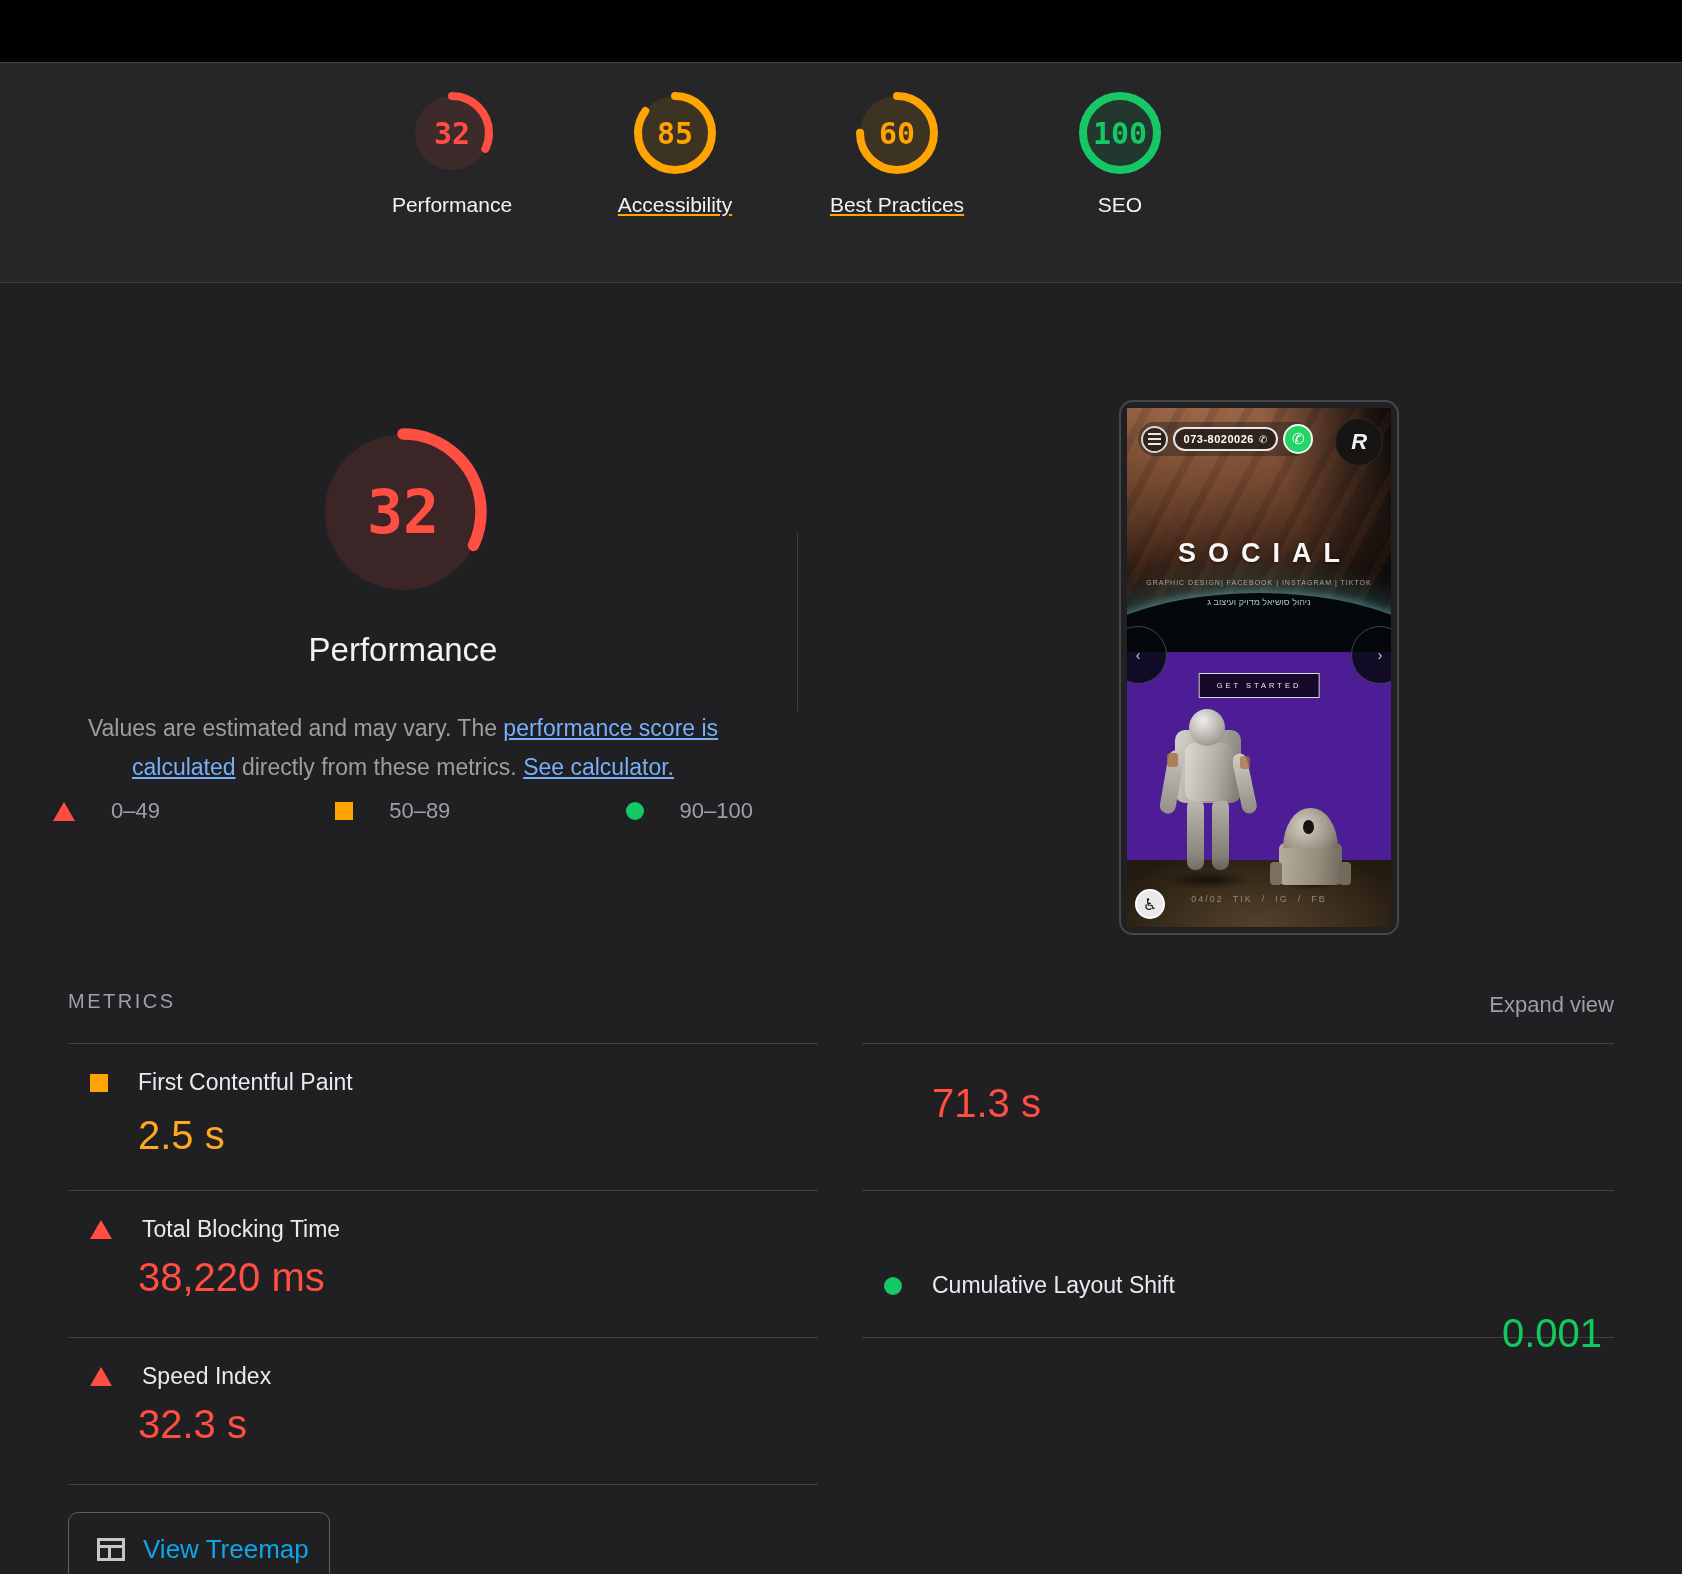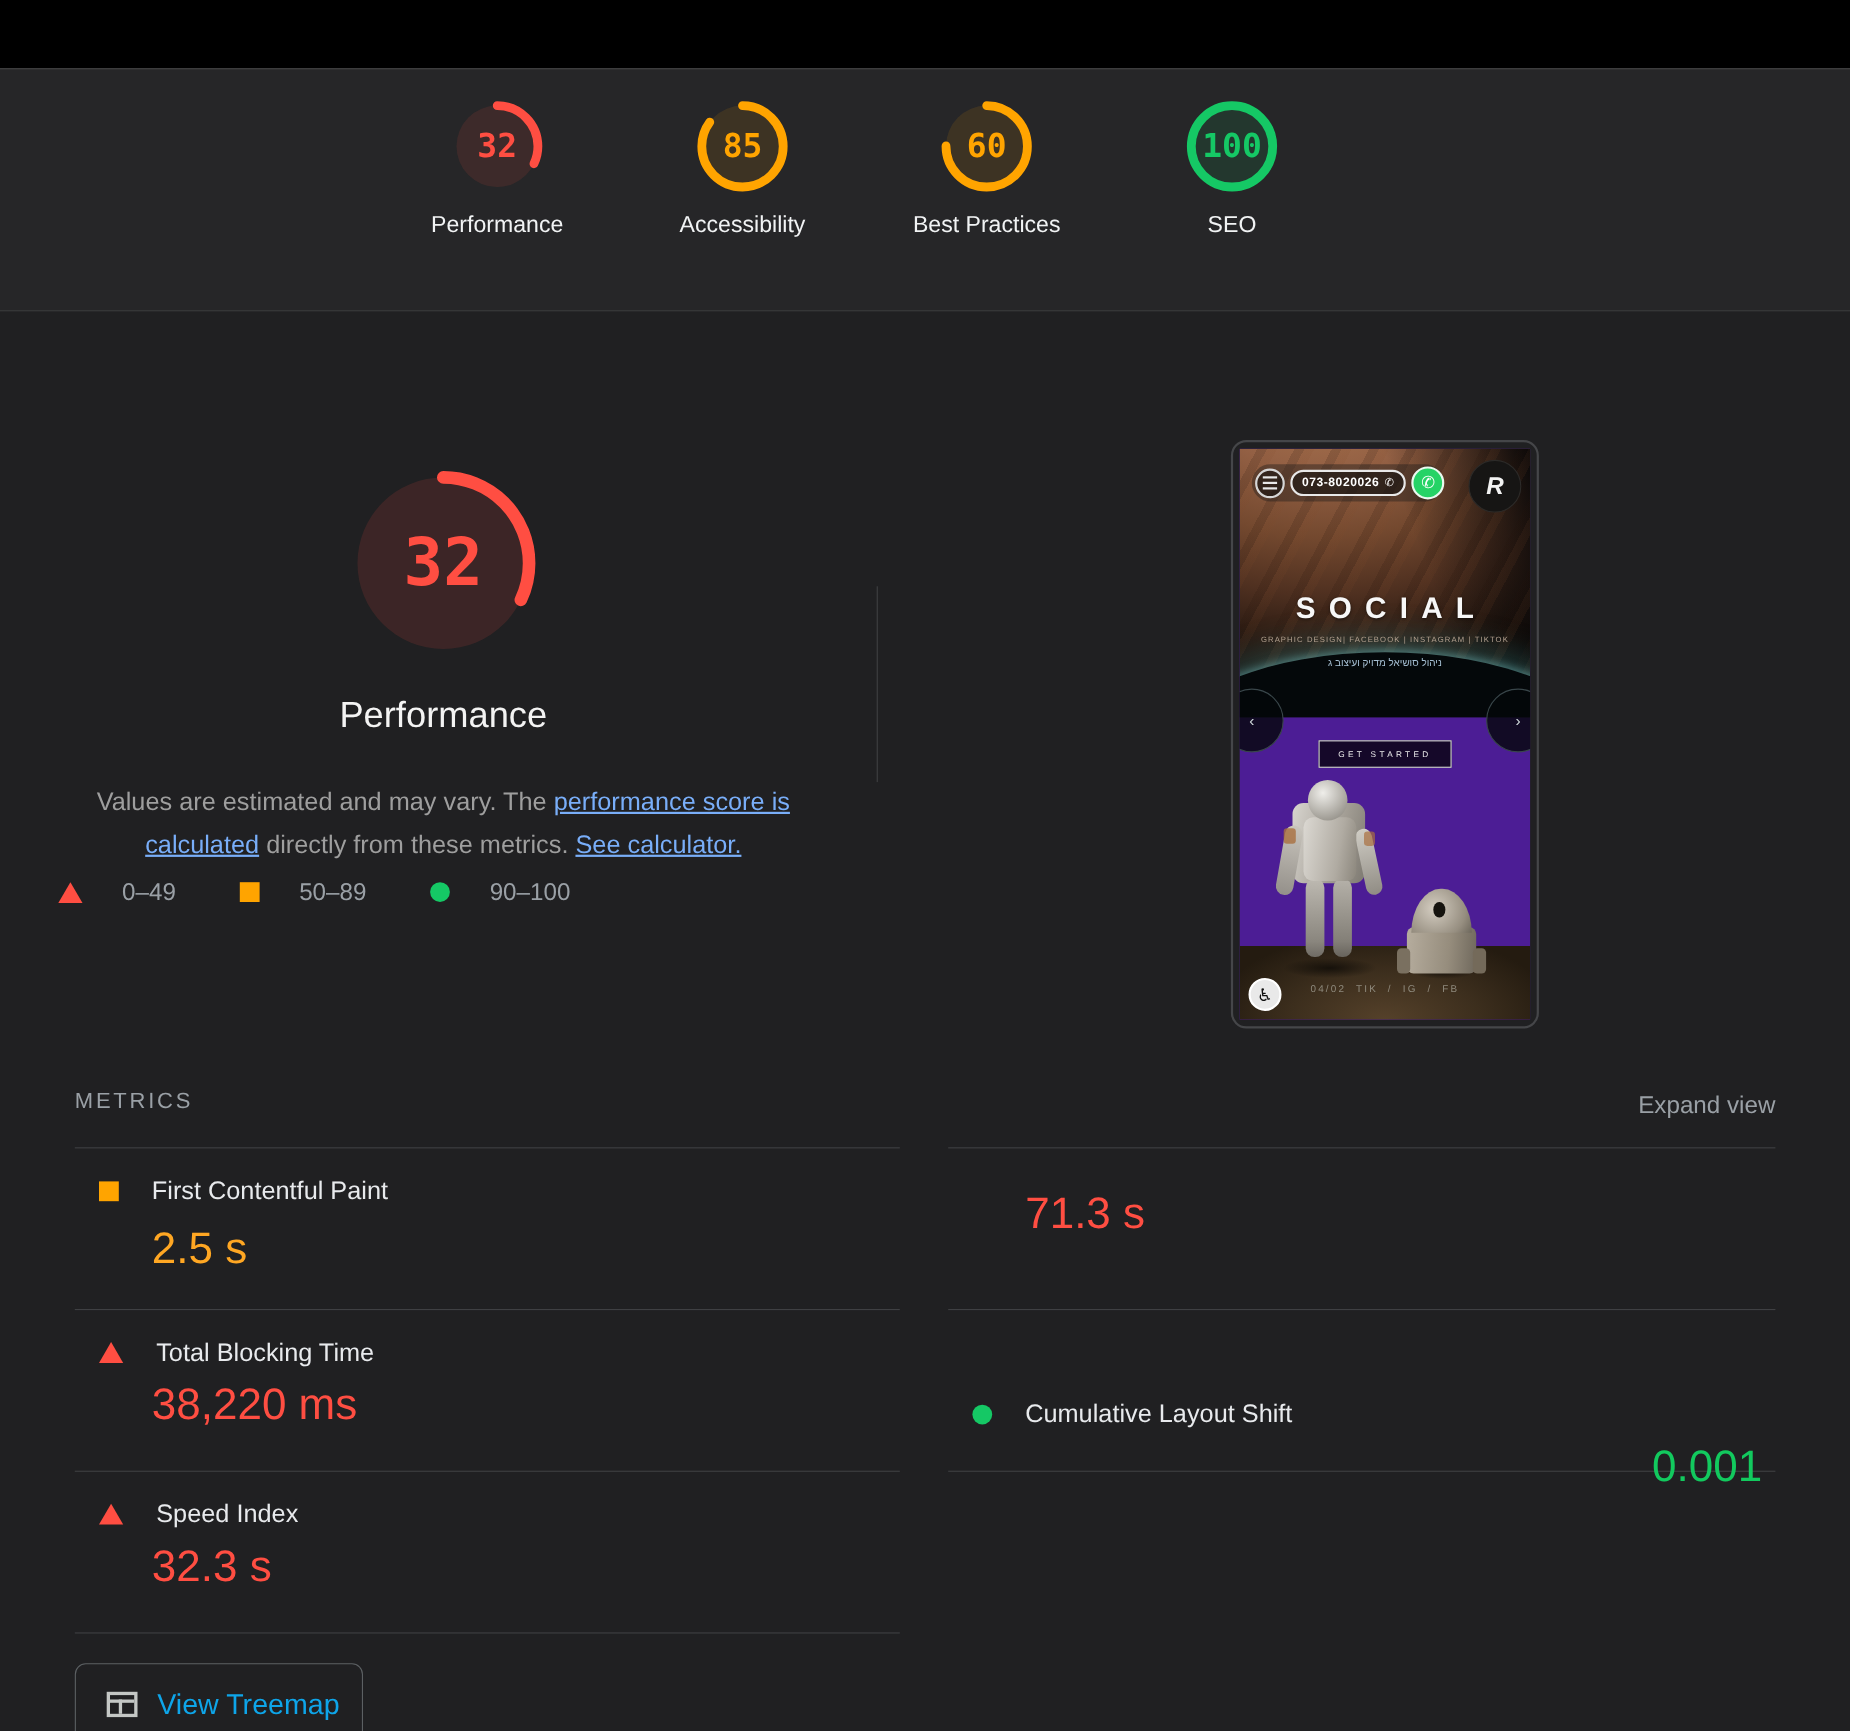--- a/index.html
+++ b/index.html
@@ -9,33 +9,33 @@
   .topbar{position:absolute;left:0;top:0;width:1682px;height:62px;background:#000;}
   .scores-strip{position:absolute;left:0;top:62px;width:1682px;height:221px;background:#262628;
                 border-top:1px solid #454545;border-bottom:1px solid #3a3b3c;box-sizing:border-box;}
   .score-block{position:absolute;top:26px;width:222px;display:flex;flex-direction:column;align-items:center;cursor:pointer;}
   .gauge-wrap{position:relative;width:88px;height:88px;}
   .gauge-num{position:absolute;inset:0;display:flex;align-items:center;justify-content:center;
              font-family:"DejaVu Sans Mono",monospace;font-size:30px;font-weight:bold;}
   .arc{fill:currentColor;fill-opacity:.11;stroke:currentColor;stroke-linecap:round;}
   .score-block .arc{stroke-width:8px;}
   .score-label{margin-top:16px;font-size:21px;color:#f1f3f4;}
-  .s-fail{color:#ff4e42;} .s-average{color:#ffa400;} .s-pass{color:#15c865;}
+  .s-fail{color:#ff4e42;} .s-average{color:#ffa400;text-decoration:underline;} .s-pass{color:#15c865;}
   
   .big-gauge{position:absolute;left:313px;top:422px;width:180px;height:180px;}
   .big-gauge .arc{stroke-width:11.5px;fill-opacity:.13;}
   .big-gauge .gauge-num{font-size:60px;}
   .perf-title{position:absolute;left:53px;top:631px;width:700px;text-align:center;
               font-size:33px;font-weight:500;color:#f3f3f3;}
   .perf-desc{position:absolute;left:83px;top:686px;width:640px;text-align:center;
              font-size:23px;line-height:39px;color:#9e9e9e;}
   .perf-desc a{color:#79aef9;text-decoration:underline;cursor:pointer;}
   .v-divider{position:absolute;left:797px;top:533px;width:1px;height:178px;background:#3f4043;}
   
-  .legend{position:absolute;left:53px;top:798px;width:700px;display:flex;justify-content:flex-start;gap:58px;
+  .legend{position:absolute;left:53px;top:798px;width:700px;display:flex;justify-content:space-between;gap:58px;
           font-size:22px;color:#9aa0a6;align-items:center;}
   .legend-item{display:flex;align-items:center;gap:36px;}
   .icon-triangle{width:0;height:0;border-left:11px solid transparent;border-right:11px solid transparent;
                  border-bottom:19px solid #ff4e42;}
   .icon-square{width:18px;height:18px;background:#ffa400;}
   .icon-circle{width:18px;height:18px;border-radius:50%;background:#15c865;}
   
   .thumb-frame{position:absolute;left:1119px;top:400px;width:280px;height:535px;box-sizing:border-box;
                border:2px solid #454649;border-radius:14px;padding:6px;}
   .shot{position:relative;width:100%;height:100%;background:#4c1d95;overflow:hidden;}

